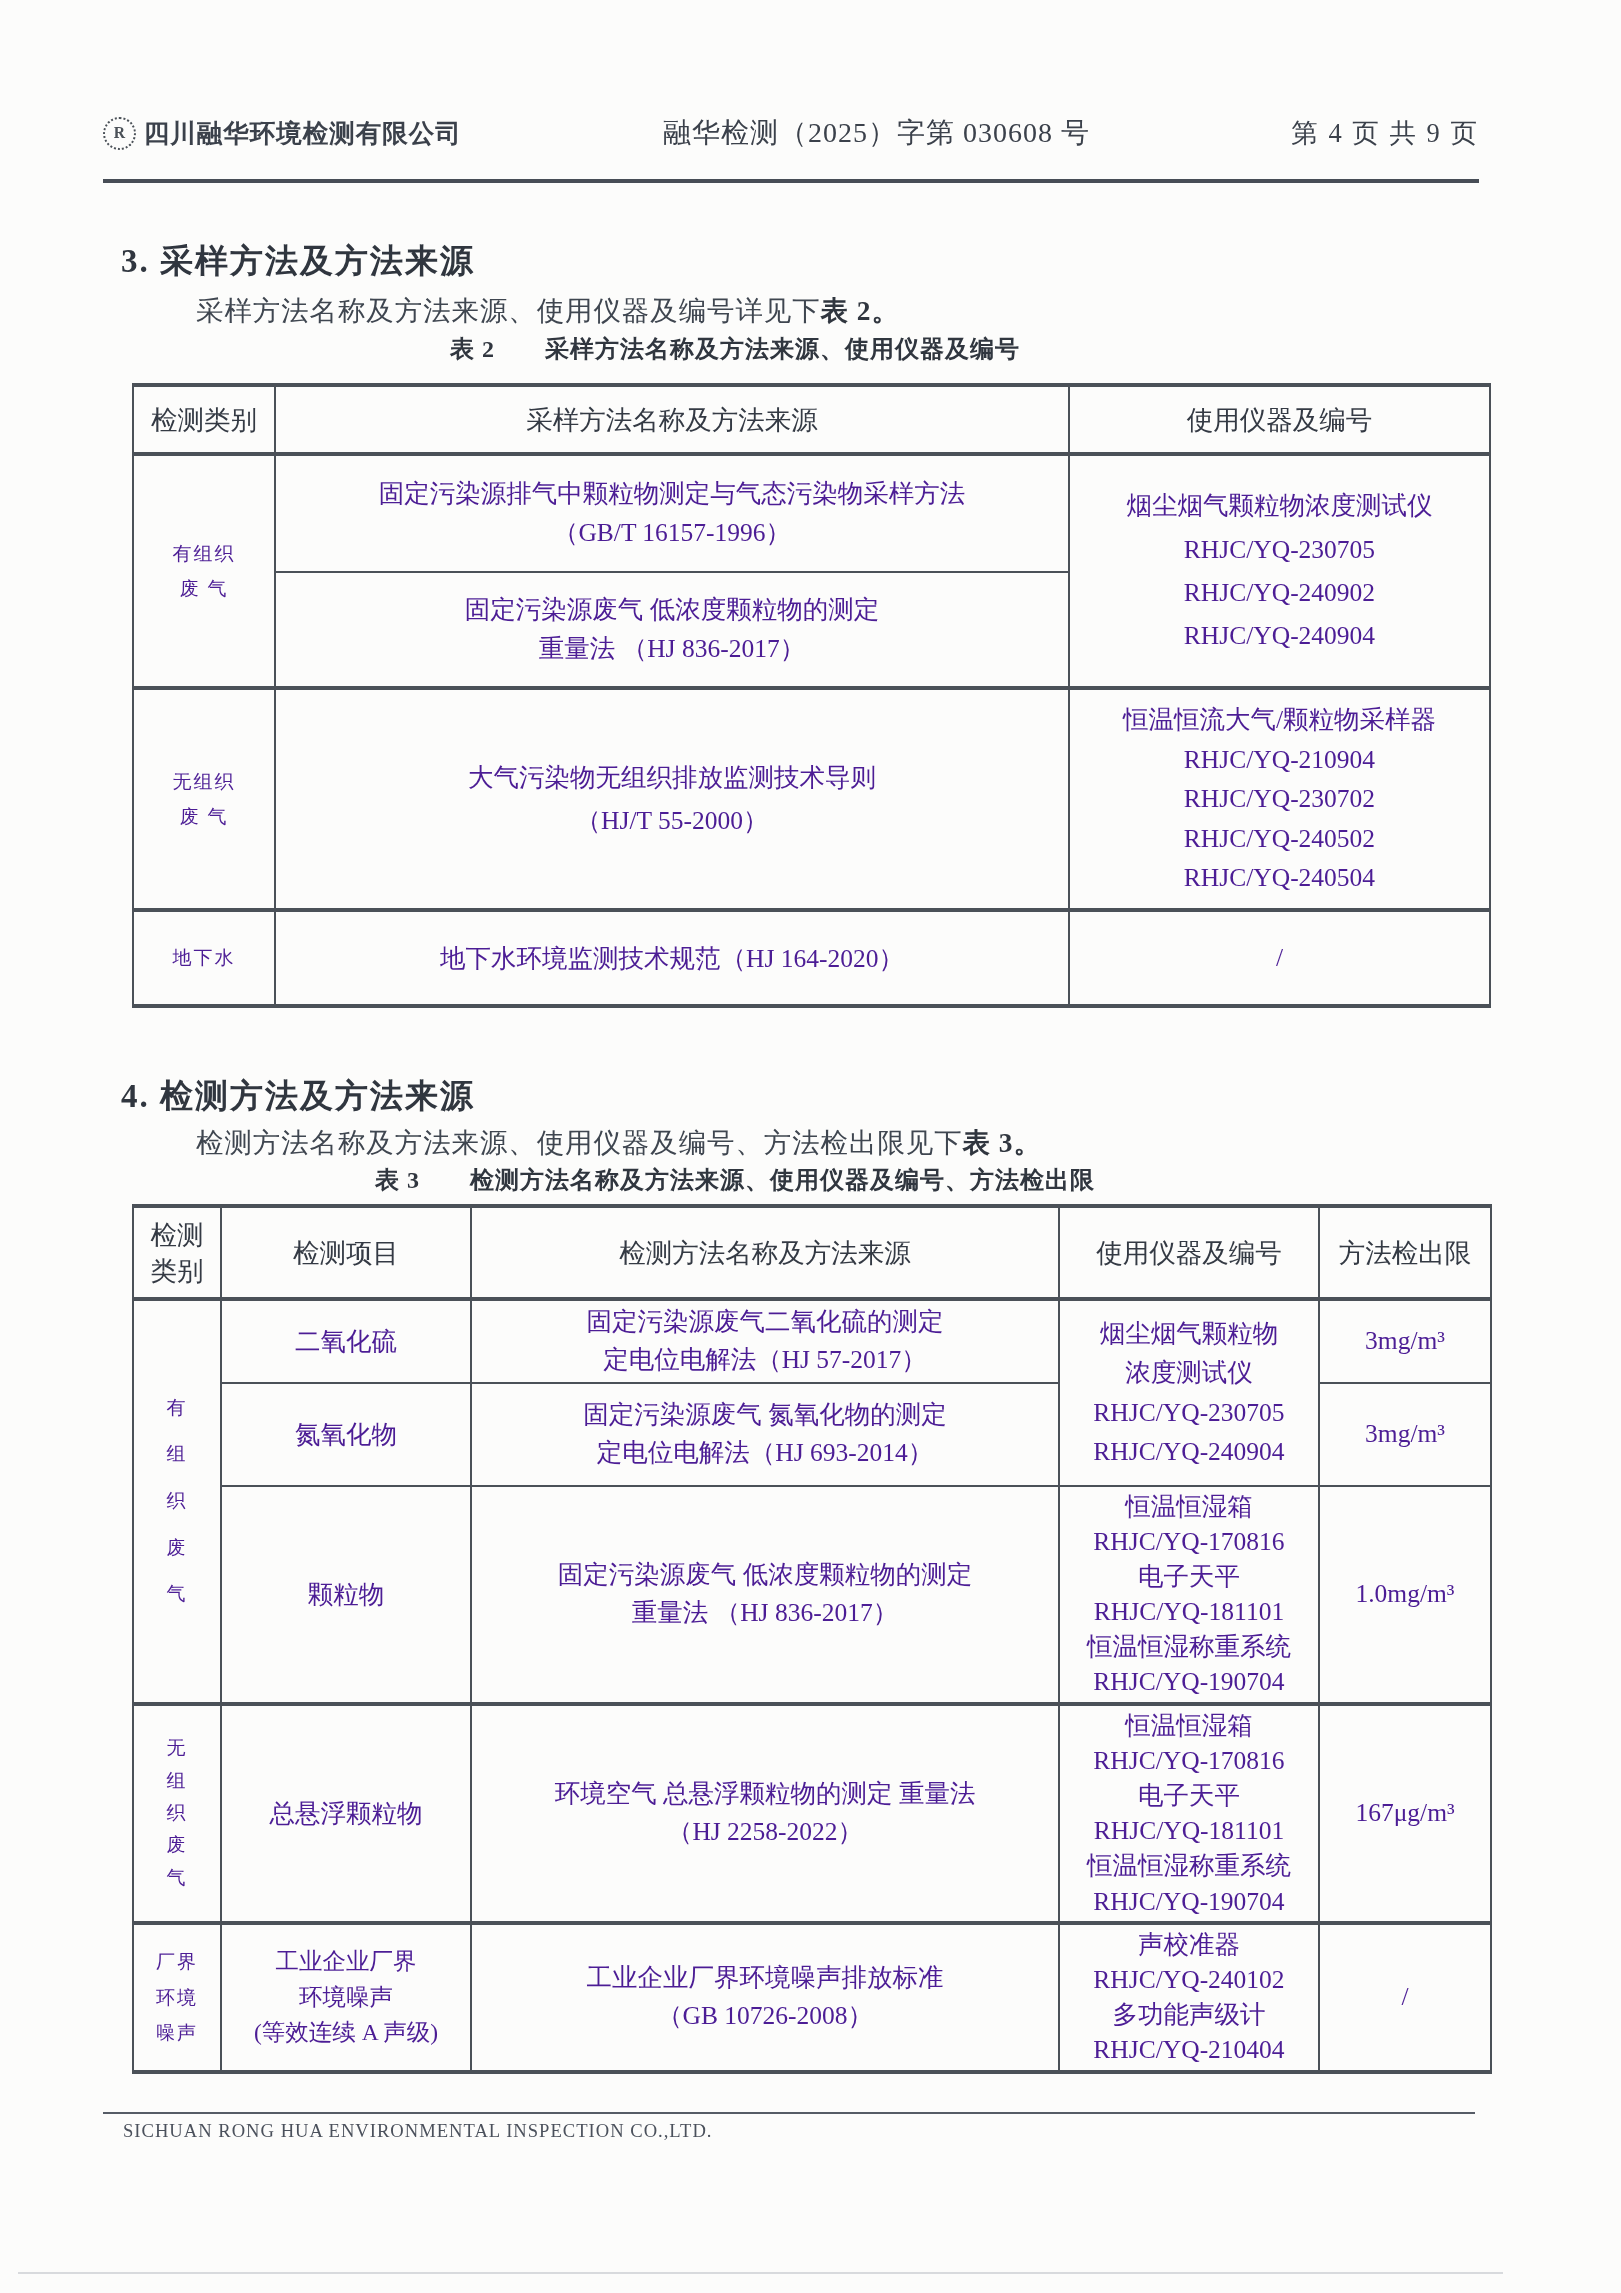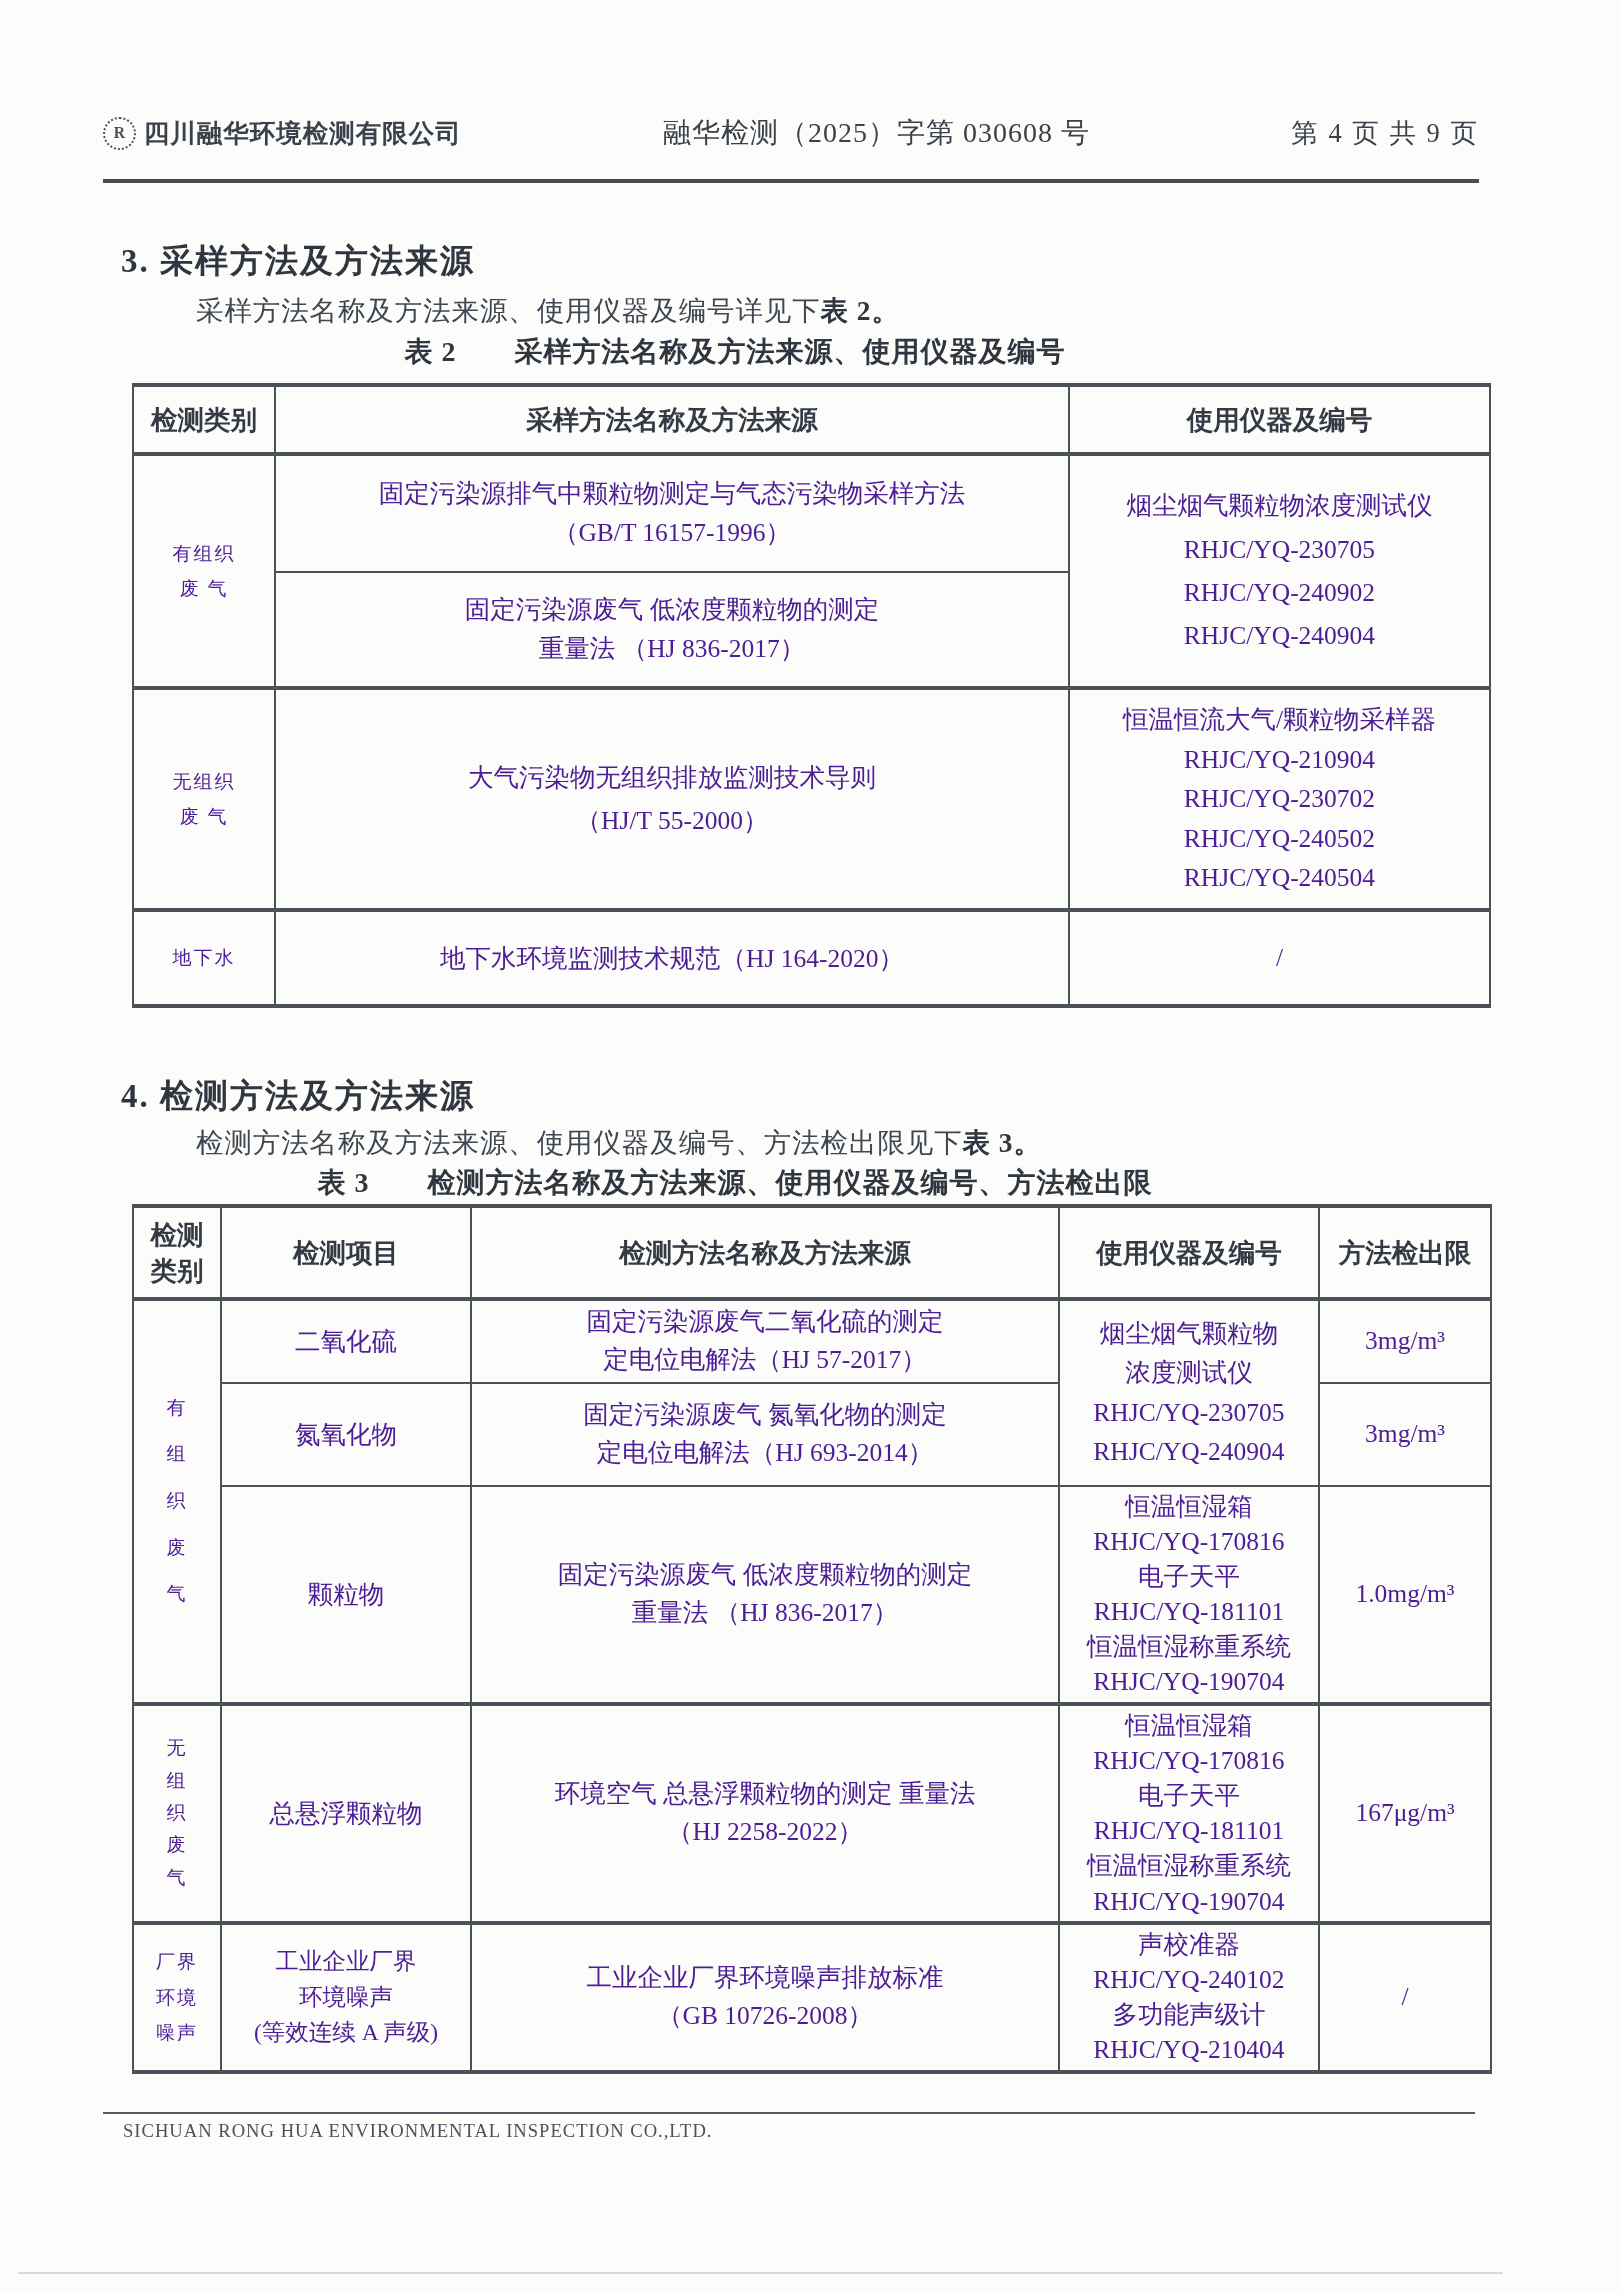--- a/index.html
+++ b/index.html
@@ -22,27 +22,27 @@
   .company-name { font-size:25.5px; font-weight:600; letter-spacing:1px; color:#3b414b; }
   .doc-number { font-size:28px; color:#3b414b; letter-spacing:1px; }
   .page-info { font-size:26.5px; color:#3b414b; letter-spacing:2px; }
   .header-rule { position:absolute; top:179px; left:103px; width:1376px; height:3.9px; background:#474d56; }
 
   
   .sec-title { position:absolute; left:121px; font-size:33px; font-weight:bold; color:#30363f; letter-spacing:2px; }
   .sec-intro { position:absolute; left:196px; font-size:27.4px; color:#3f4650; letter-spacing:1px; }
   .sec-intro b { font-weight:bold; color:#30363f; }
   .tbl-caption { position:absolute; left:98px; width:1274px; text-align:center;
-                 font-size:28px; font-weight:bold; color:#30363f; letter-spacing:1px; }
+                 font-size:24px; font-weight:bold; color:#30363f; letter-spacing:1px; }
 
   
   table { border-collapse:collapse; table-layout:fixed; position:absolute; left:132px; background:transparent; }
   td, th { border:2px solid #4b5158; text-align:center; vertical-align:middle;
            font-size:25.5px; font-weight:normal; color:#4c1d95; padding:2px 5.9px; }
-  th { font-size:26.5px; font-weight:bold; color:#343a44; }
+  th { font-size:26.5px; font-weight:normal; color:#343a44; }
   .pre { white-space:pre-line; }
   .thick-b { border-bottom-width:4.9px; }
   .thick-t { border-top-width:4.9px; }
   tr.h70  { height:69px; }  tr.h120 { height:118px; } tr.h118 { height:116px; }
   tr.h227 { height:222px; } tr.h98  { height:96px; }
   tr.h95  { height:93px; }  tr.h83  { height:81px; }  tr.h105 { height:103px; }
   tr.h214 { height:210px; } tr.h215 { height:211px; } tr.h145 { height:142px; }
   .lh-loose { line-height:1.7; }
   .lh-mid   { line-height:1.55; }
   .lh-tight { line-height:1.38; }

